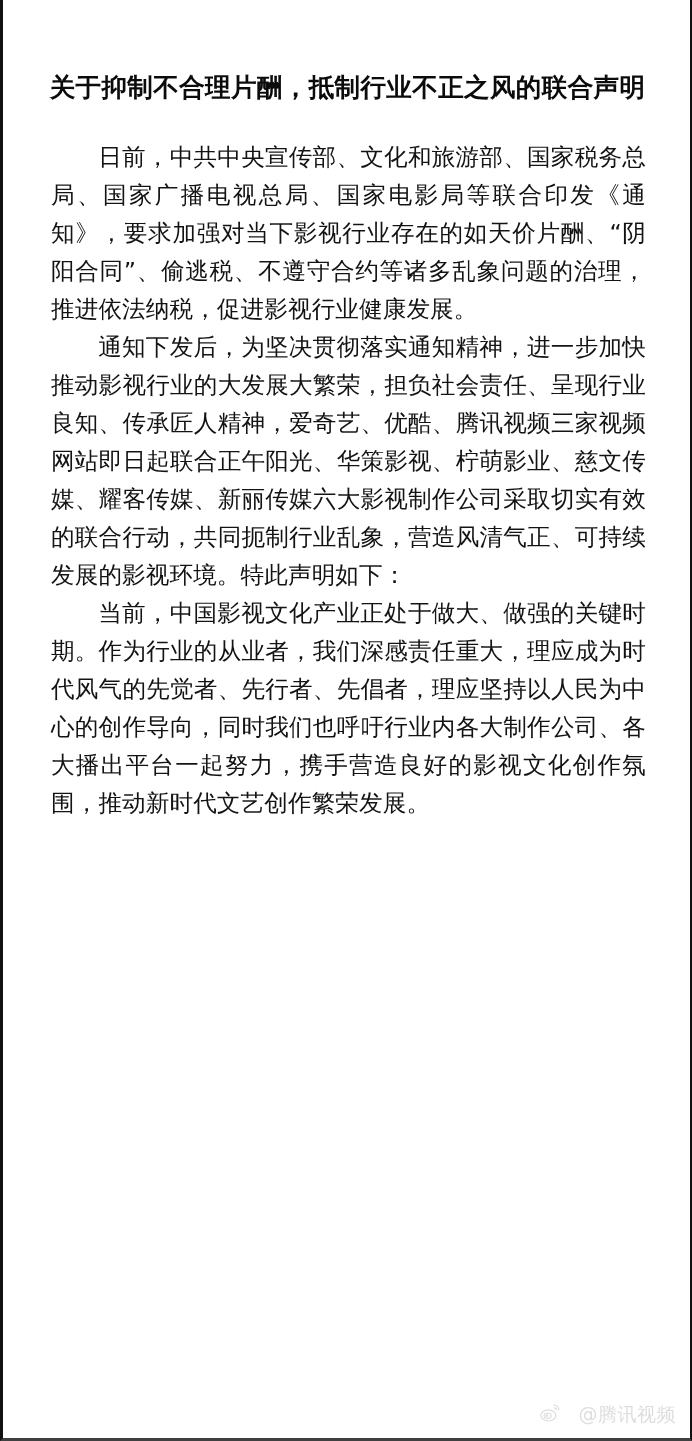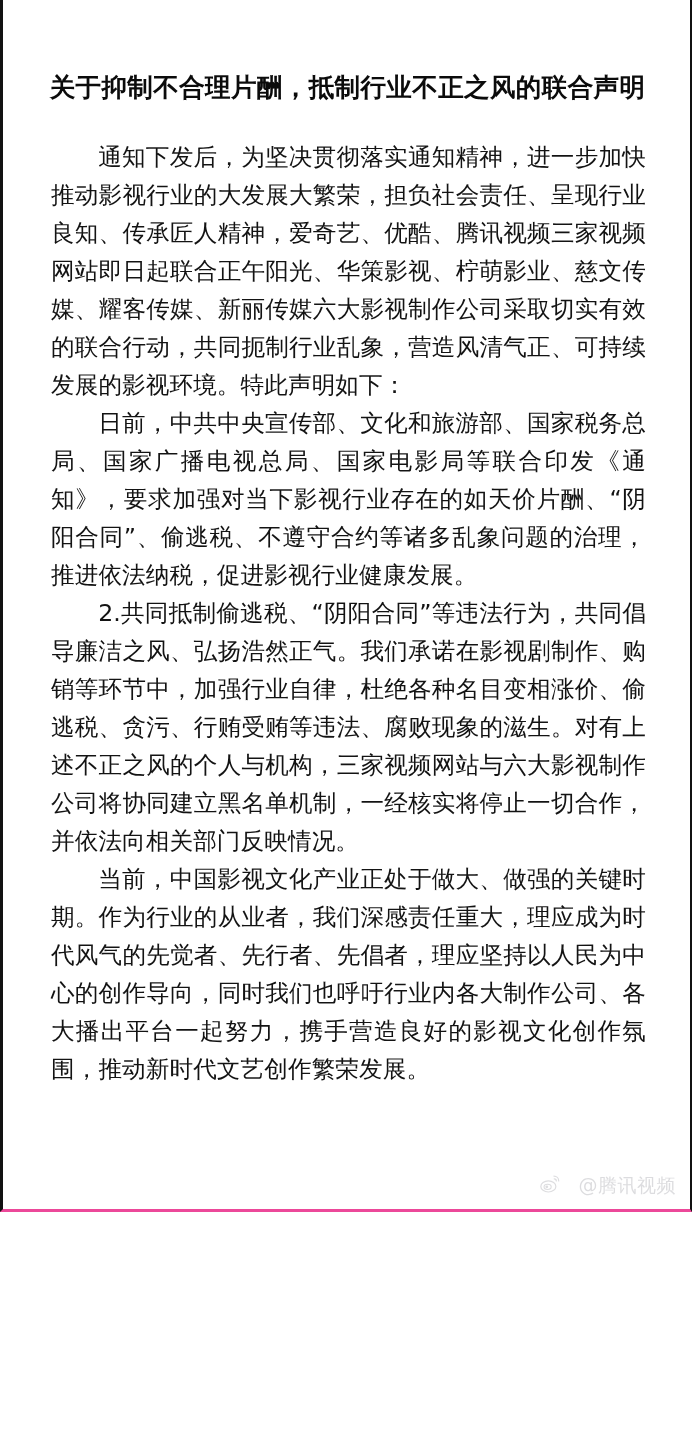--- a/index.html
+++ b/index.html
@@ -6,27 +6,27 @@
     margin: 0;
     padding: 0;
     background: #ffffff;
   }
   body {
     font-family: "DejaVu Sans", "Liberation Sans", sans-serif;
   }
   .page {
     position: relative;
     width: 692px;
-    height: 1212px;
+    height: 1441px;
     box-sizing: border-box;
     background: #ffffff;
     overflow: hidden;
     border-left: 3px solid #111111;
     border-right: 2px solid #111111;
-    border-bottom: 3px solid #ec4899;
+    border-bottom: 3px solid #404040;
   }
   .sheet {
     position: absolute;
     left: 0;
     top: 0;
     right: 0;
     bottom: 0;
     padding: 0 22px 0 24px;
     box-sizing: border-box;
   }
@@ -79,23 +79,22 @@
 </style>
 </head>
 <body>
 
 <div class="page">
   <div class="sheet">
 
     <h1 class="doc-title">关于抑制不合理片酬，抵制行业不正之风的联合声明</h1>
 
     <div class="body-block">
+      <p class="para">日前，中共中央宣传部、文化和旅游部、国家税务总局、国家广播电视总局、国家电影局等联合印发《通知》，要求加强对当下影视行业存在的如天价片酬、“阴阳合同”、偷逃税、不遵守合约等诸多乱象问题的治理，推进依法纳税，促进影视行业健康发展。</p>
       <p class="para">通知下发后，为坚决贯彻落实通知精神，进一步加快推动影视行业的大发展大繁荣，担负社会责任、呈现行业良知、传承匠人精神，爱奇艺、优酷、腾讯视频三家视频网站即日起联合正午阳光、华策影视、柠萌影业、慈文传媒、耀客传媒、新丽传媒六大影视制作公司采取切实有效的联合行动，共同扼制行业乱象，营造风清气正、可持续发展的影视环境。特此声明如下：</p>
-      <p class="para">日前，中共中央宣传部、文化和旅游部、国家税务总局、国家广播电视总局、国家电影局等联合印发《通知》，要求加强对当下影视行业存在的如天价片酬、“阴阳合同”、偷逃税、不遵守合约等诸多乱象问题的治理，推进依法纳税，促进影视行业健康发展。</p>
-      <p class="para">2.共同抵制偷逃税、“阴阳合同”等违法行为，共同倡导廉洁之风、弘扬浩然正气。我们承诺在影视剧制作、购销等环节中，加强行业自律，杜绝各种名目变相涨价、偷逃税、贪污、行贿受贿等违法、腐败现象的滋生。对有上述不正之风的个人与机构，三家视频网站与六大影视制作公司将协同建立黑名单机制，一经核实将停止一切合作，并依法向相关部门反映情况。</p>
       <p class="para last-line-left">当前，中国影视文化产业正处于做大、做强的关键时期。作为行业的从业者，我们深感责任重大，理应成为时代风气的先觉者、先行者、先倡者，理应坚持以人民为中心的创作导向，同时我们也呼吁行业内各大制作公司、各大播出平台一起努力，携手营造良好的影视文化创作氛围，推动新时代文艺创作繁荣发展。</p>
     </div>
 
   </div>
 
   <div class="watermark">
     <span class="weibo-icon">
       <svg width="22" height="22" viewBox="0 0 24 24" aria-hidden="true">
         <ellipse cx="10.2" cy="14.6" rx="8.2" ry="6.1" fill="none" stroke="#8f8f97" stroke-width="1.3"></ellipse>
         <ellipse cx="9.4" cy="15.1" rx="3.9" ry="2.9" fill="none" stroke="#8f8f97" stroke-width="1.2"></ellipse>

